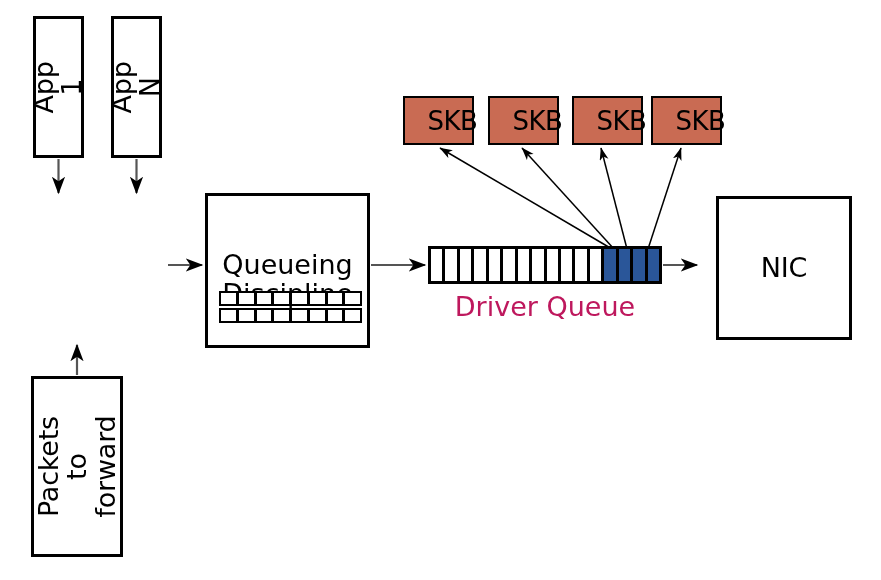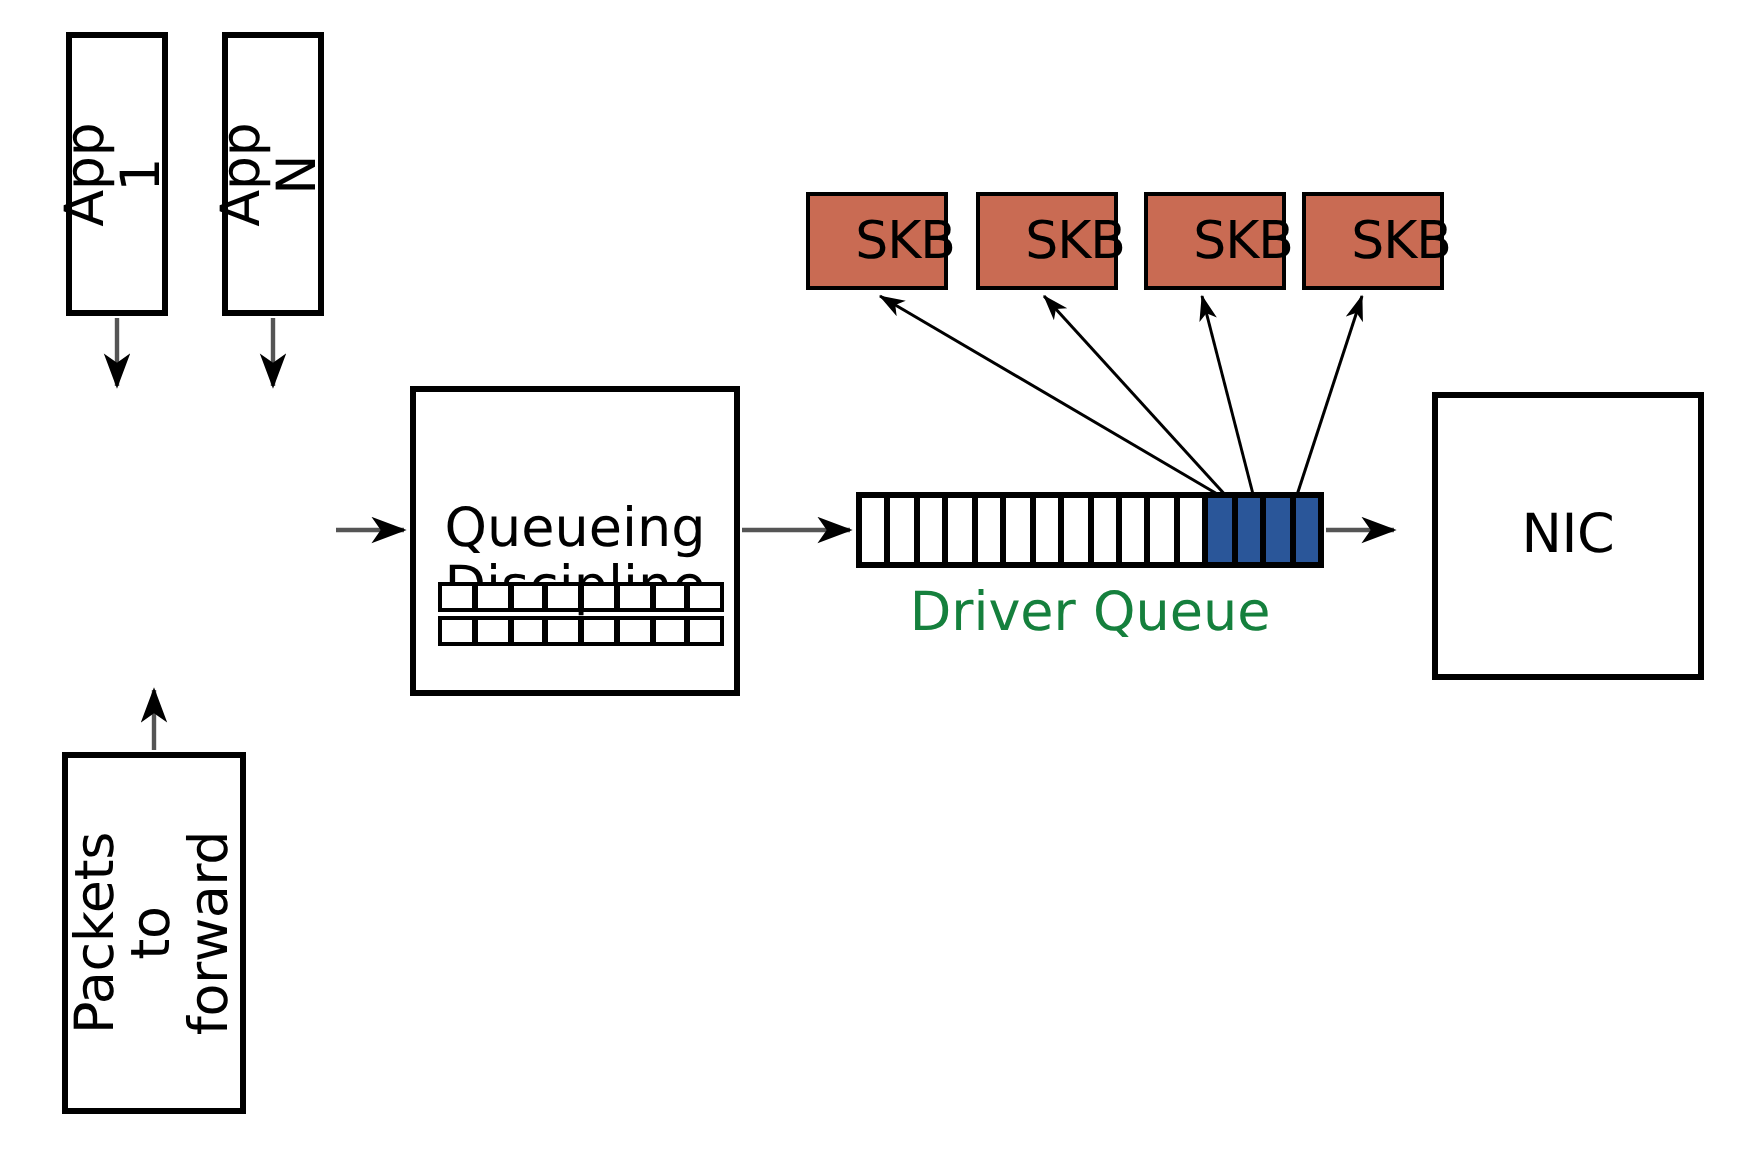--- a/index.html
+++ b/index.html
@@ -109,21 +109,21 @@
   }
   .dq-cell:last-child { border-right: none; }
   .dq-cell.filled { background: #2a5699; }
   #driver-queue-label {
     position: absolute;
     left: 428px;
     top: 291px;
     width: 234px;
     text-align: center;
     font-size: 27px;
-    color: #15803d;
+    color: #be185d;
   }
 
   
   .skb-box {
     position: absolute;
     box-sizing: border-box;
     width: 71px;
     height: 49px;
     top: 96px;
     border: 2.5px solid #000;

